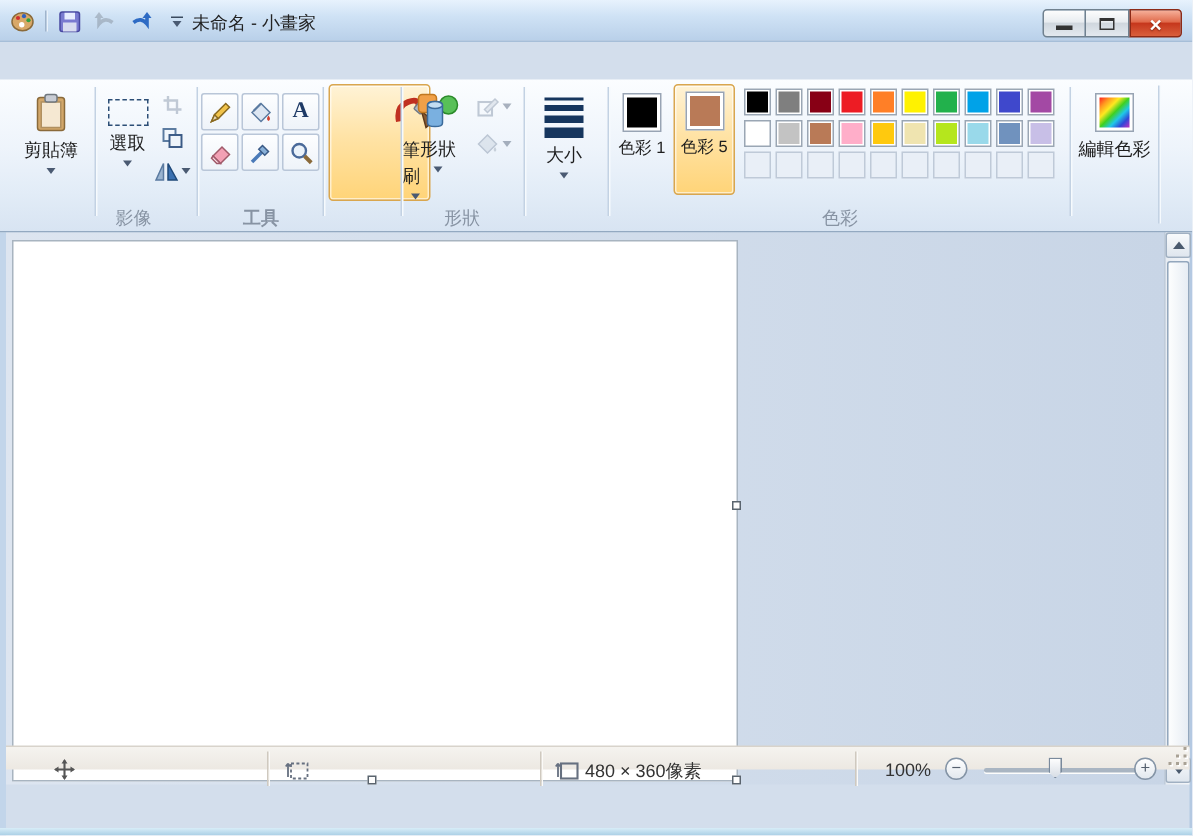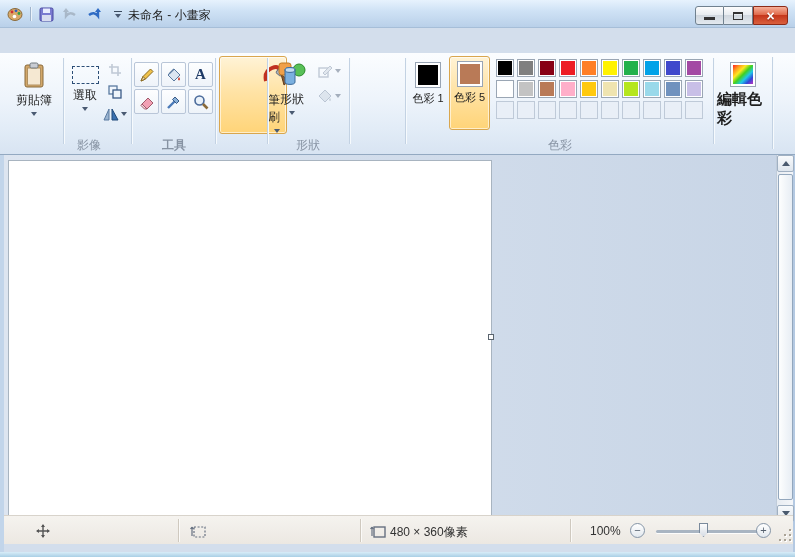--- a/index.html
+++ b/index.html
@@ -81,21 +81,21 @@
   
   .vscroll{position:absolute;left:776px;top:155px;width:17px;height:368px;
     background:linear-gradient(90deg,#e7ecf2,#f4f6f9);border-left:1px solid #c0ccda;}
   .sb-btn{position:absolute;left:0;width:17px;height:17px;border:1px solid #a0b0c2;border-radius:2px;
     background:linear-gradient(180deg,#f8fafc,#dfe6ee);display:flex;align-items:center;justify-content:center;}
   .sb-thumb{position:absolute;left:1px;top:19px;width:15px;height:326px;border:1px solid #93a7bd;border-radius:2px;
     background:linear-gradient(90deg,#fdfefe,#e7edf4);}
   .arr-up{width:0;height:0;border-left:4px solid transparent;border-right:4px solid transparent;border-bottom:5px solid #4a5a6e;}
   .arr-dn{width:0;height:0;border-left:4px solid transparent;border-right:4px solid transparent;border-top:5px solid #4a5a6e;}
   
-  .statusbar{position:absolute;left:4px;top:515px;width:789px;height:29px;
+  .statusbar{position:absolute;left:4px;top:497px;width:789px;height:16px;
     background:linear-gradient(180deg,#f5f3ef 0%,#ece8e2 100%);border-top:1px solid #d8d3cb;}
   .sb-sep{position:absolute;top:3px;height:23px;width:1px;background:#cfc9bf;box-shadow:1px 0 0 #fbfaf8;}
   .status-text{position:absolute;top:8px;font-size:12px;color:#333;}
   .zoom-btn{position:absolute;top:7px;width:15px;height:15px;border-radius:50%;border:1px solid #8494a6;
     background:linear-gradient(180deg,#ffffff,#e2e8ee);display:flex;align-items:center;justify-content:center;
     font-size:11px;color:#55606e;line-height:11px;}
   .slider-track{position:absolute;top:14px;left:652px;width:102px;height:3px;background:#a9b5c2;
     border-radius:2px;box-shadow:0 1px 0 #fdfdfc;}
   .slider-thumb{position:absolute;top:7px;left:695px;width:9px;height:14px;border:1px solid #7a8a9c;
     background:linear-gradient(180deg,#fdfdfd,#d8dee6);
@@ -274,20 +274,30 @@
     <div class="small-btn disabled" style="left:314px;top:33px;">
       <svg width="15" height="14" viewBox="0 0 15 14">
           <path d="M7 1 L13 7 L7 13 L1 7 Z" fill="#c8d2de" stroke="#7f8fa5"></path>
           <path d="M12 9 q1.8 2.2 0 3.2 q-1.8-1 0-3.2Z" fill="#9aa6b4"></path>
         </svg>
       <span class="caret"></span>
     </div>
     <div class="grp-label" style="left:268px;width:80px;">形狀</div>
     <div class="grp-sep" style="left:349px;"></div>
 
+    <div class="big-btn" style="left:354px;top:4px;width:44px;height:76px;">
+      <span class="size-icon">
+        <div style="height:2px;"></div>
+          <div style="height:4px;"></div>
+          <div style="height:5px;"></div>
+          <div style="height:7px;"></div>
+      </span>
+      <span class="lbl">大小</span>
+      <span class="caret"></span>
+    </div>
     <div class="grp-sep" style="left:405px;"></div>
 
     <div class="big-btn" style="left:409px;top:4px;width:38px;height:72px;">
       <span class="swatch-box">
           <div style="background: rgb(0, 0, 0);"></div>
         </span>
       <span class="lbl" style="font-size:11px;">色彩 1</span>
     </div>
     <div class="big-btn hl-orange" style="left:449px;top:3px;width:41px;height:74px;">
       <span class="swatch-box">
@@ -370,21 +380,21 @@
           <div class="swatch empty"></div>
           <div class="swatch empty"></div>
           <div class="swatch empty"></div>
           <div class="swatch empty"></div>
         </div>
       </div>
     <div class="big-btn" style="left:716px;top:4px;width:54px;height:72px;">
       <span class="rainbow">
           <div></div>
         </span>
-      <span class="lbl" style="font-size:15px;font-weight:bold;">編輯色彩</span>
+      <span class="lbl" style="font-size:12px;">編輯色彩</span>
     </div>
     <div class="grp-label" style="left:408px;width:304px;">色彩</div>
     <div class="grp-sep" style="left:713px;"></div>
     <div class="grp-sep" style="left:772px;top:4px;height:92px;"></div>
   </div>
 
   <div class="sidebar-l"></div>
   <div class="sidebar-r"></div>
   <div class="workarea">
     <div class="canvas"></div>

